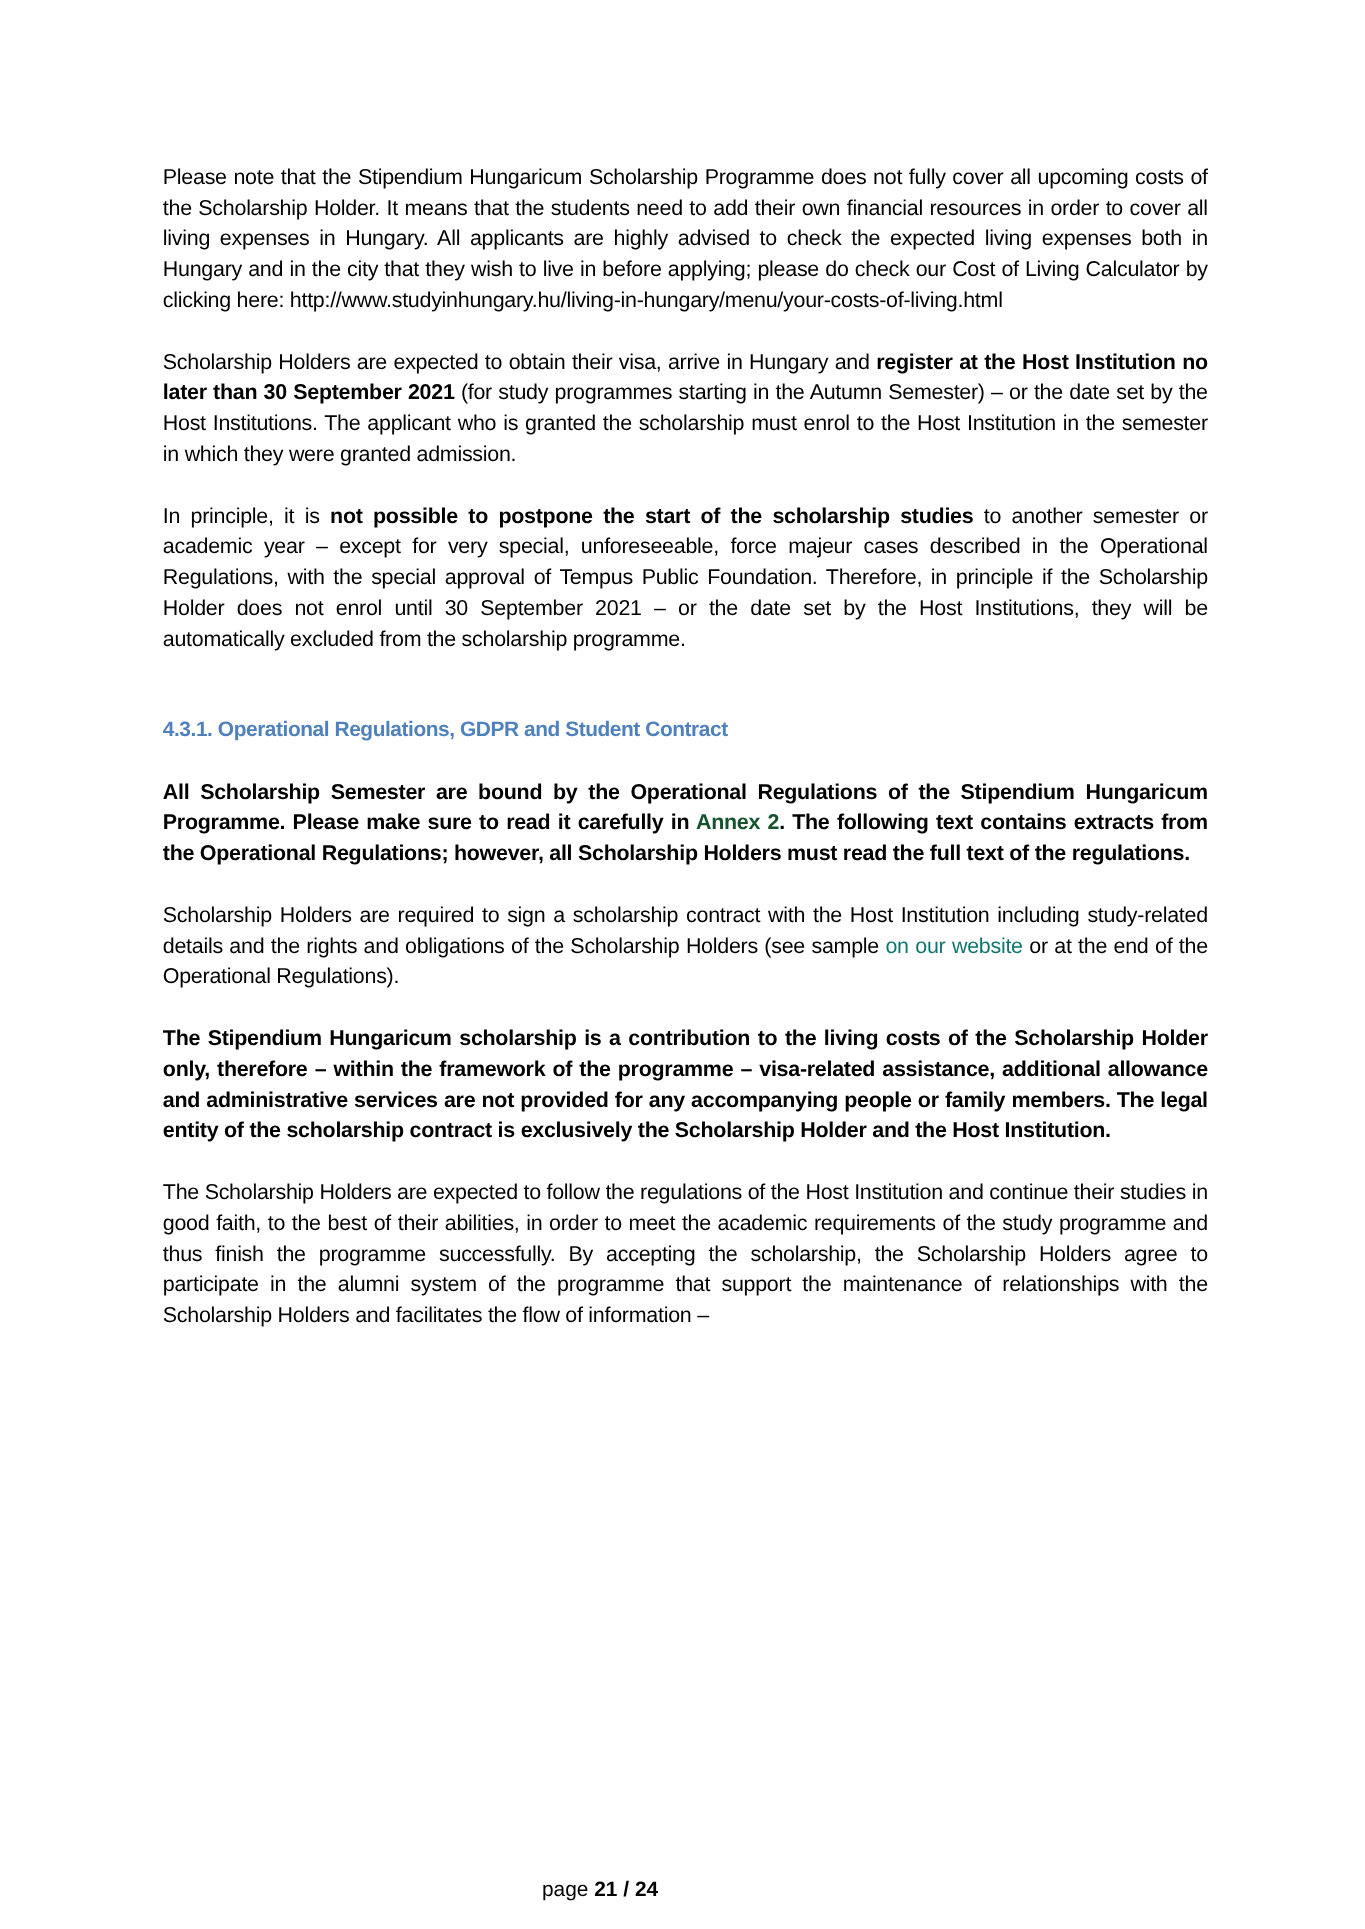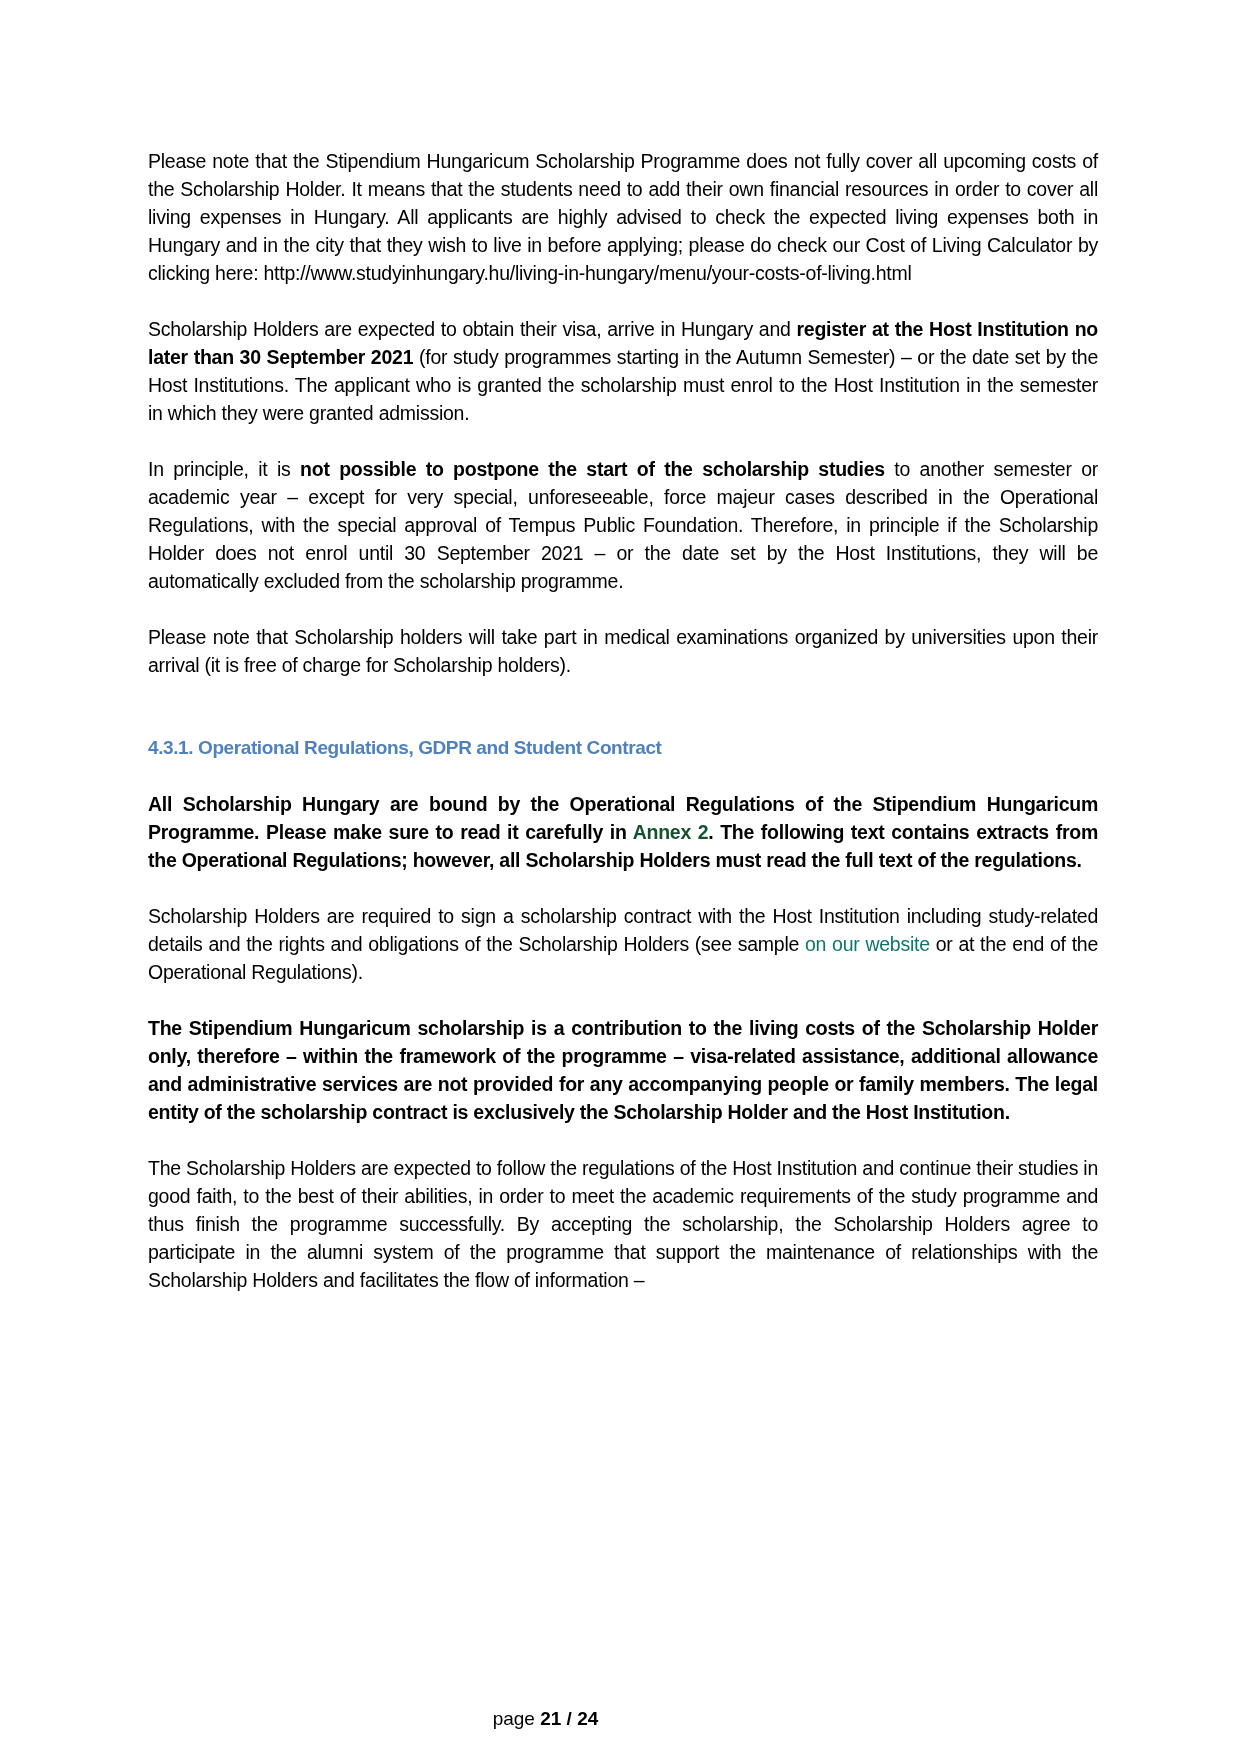--- a/index.html
+++ b/index.html
@@ -22,26 +22,25 @@
 <body>
 
 <div class="page">
 
   <p>Please note that the Stipendium Hungaricum Scholarship Programme does not fully cover all upcoming costs of the Scholarship Holder. It means that the students need to add their own financial resources in order to cover all living expenses in Hungary. All applicants are highly advised to check the expected living expenses both in Hungary and in the city that they wish to live in before applying; please do check our Cost of Living Calculator by clicking here: http://www.studyinhungary.hu/living-in-hungary/menu/your-costs-of-living.html</p>
 
   <p><span>Scholarship Holders are expected to obtain their visa, arrive in Hungary and </span><span class="bold">register at the Host Institution no later than 30 September 2021</span><span> (for study programmes starting in the Autumn Semester) – or the date set by the Host Institutions. The applicant who is granted the scholarship must enrol to the Host Institution in the semester in which they were granted admission.</span></p>
 
   <p><span>In principle, it is </span><span class="bold">not possible to postpone the start of the scholarship studies</span><span> to another semester or academic year – except for very special, unforeseeable, force majeur cases described in the Operational Regulations, with the special approval of Tempus Public Foundation. Therefore, in principle if the Scholarship Holder does not enrol until 30 September 2021 – or the date set by the Host Institutions, they will be automatically excluded from the scholarship programme.</span></p>
 
-  <p>Please note that Scholarship holders will take part in medical examinations organized by universities upon their arrival (it is free of charge for Scholarship holders).</p>
 
 
   <h3>4.3.1. Operational Regulations, GDPR and Student Contract</h3>
 
-  <p class="bold"><span>All Scholarship Hungary are bound by the Operational Regulations of the Stipendium Hungaricum Programme. Please make sure to read it carefully in </span><span class="link-blue">Annex 2</span><span>. The following text contains extracts from the Operational Regulations; however, all Scholarship Holders must read the full text of the regulations.</span></p>
+  <p class="bold"><span>All Scholarship Semester are bound by the Operational Regulations of the Stipendium Hungaricum Programme. Please make sure to read it carefully in </span><span class="link-blue">Annex 2</span><span>. The following text contains extracts from the Operational Regulations; however, all Scholarship Holders must read the full text of the regulations.</span></p>
 
   <p><span>Scholarship Holders are required to sign a scholarship contract with the Host Institution including study-related details and the rights and obligations of the Scholarship Holders (see sample </span><a class="ul">on our website</a><span> or at the end of the Operational Regulations).</span></p>
 
   <p class="bold">The Stipendium Hungaricum scholarship is a contribution to the living costs of the Scholarship Holder only, therefore – within the framework of the programme – visa-related assistance, additional allowance and administrative services are not provided for any accompanying people or family members. The legal entity of the scholarship contract is exclusively the Scholarship Holder and the Host Institution.</p>
 
   <p>The Scholarship Holders are expected to follow the regulations of the Host Institution and continue their studies in good faith, to the best of their abilities, in order to meet the academic requirements of the study programme and thus finish the programme successfully. By accepting the scholarship, the Scholarship Holders agree to participate in the alumni system of the programme that support the maintenance of relationships with the Scholarship Holders and facilitates the flow of information –</p>
 </div>
 
 <div class="footer">
   <span>page </span><b>21</b><b> / </b><b>24</b>

